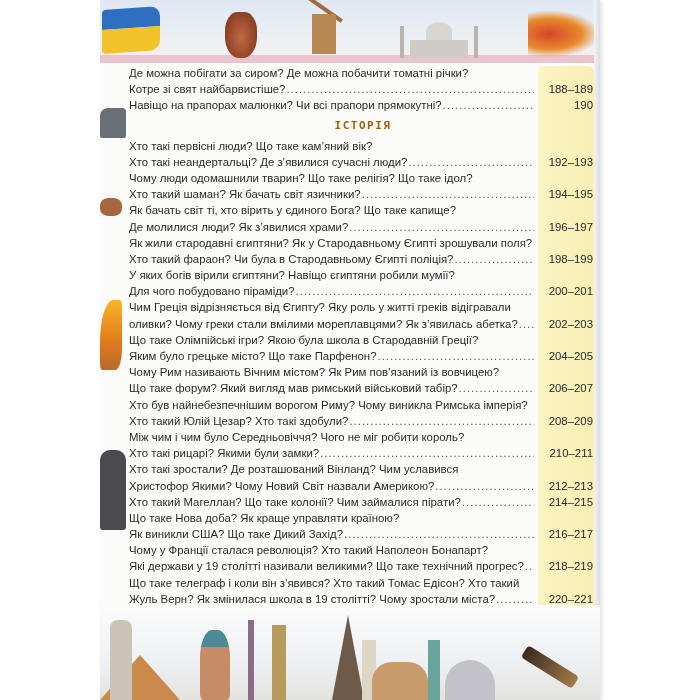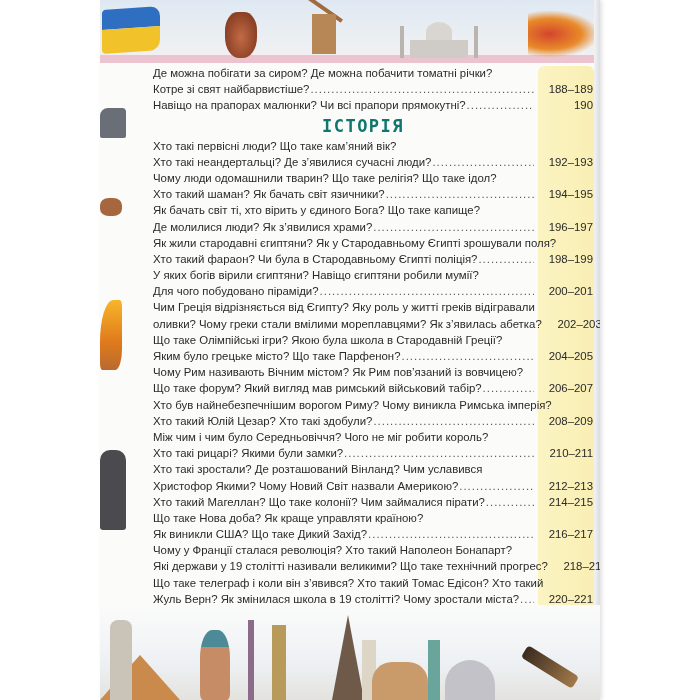--- a/index.html
+++ b/index.html
@@ -10,27 +10,27 @@
   .header { position:absolute; left:0; top:0; width:500px; height:62px;
             background: linear-gradient(#dfe8f2 0%, #edf0f3 70%, #f3eef0 100%); }
   .pink-band { position:absolute; left:0; top:55px; width:500px; height:8px; background:#ecc4cf; }
   .yellow-strip { position:absolute; left:438px; top:66px; width:56px; height:634px;
                   background: linear-gradient(90deg, #fbf3c2, #f9efb4); border-radius:6px 6px 0 0; }
   .right-edge { position:absolute; left:494px; top:0; width:6px; height:700px;
                 background: linear-gradient(90deg,#f3f3f3,#d9dde2); }
   .toc { position:absolute; left:29px; top:65px; width:468px; }
   .row { height:16.2px; line-height:16.2px; font-size:11.4px; color:#2a2a2a; display:flex;
          white-space:nowrap; }
-  .row .txt { flex:0 0 auto;margin-left:24px; }
+  .row .txt { flex:0 0 auto; }
   .row .dots { flex:1 1 auto; overflow:hidden; color:#555; letter-spacing:1px; margin:0 1px; }
   .row .dots::before { content:"...................................................................................................................................................................................................................."; }
   .row .pg { flex:0 0 auto; width:58px; text-align:right; padding-right:4px; }
   .row.cont .pg { visibility:hidden; }
-  .section { height:24px; line-height:24px; text-align:center; font-weight:bold; font-size:17px;
-             letter-spacing:1.5px; color:#0f766e; font-family:"DejaVu Sans Mono", monospace; }
+  .section { height:24px; line-height:24px; text-align:center; font-weight:bold; font-size:11px;
+             letter-spacing:1.5px; color:#a16207; font-family:"DejaVu Sans Mono", monospace; }
   
   .pic { position:absolute; }
   .flag { left:2px; top:8px; width:58px; height:48px; transform:skewY(-4deg); }
   .flag .b { height:20px; background:#2f6fc2; border-radius:4px 10px 0 0; }
   .flag .y { height:24px; background:#f2c22a; border-radius:0 0 10px 4px; }
   .amphora { left:125px; top:12px; width:32px; height:46px; background:radial-gradient(ellipse at 50% 55%, #c26a45 0%, #8c4126 70%); border-radius:40% 40% 45% 45%; }
   .mill { left:212px; top:14px; width:24px; height:40px; background:#b88756; }
   .mill-blades { left:200px; top:6px; width:46px; height:4px; background:#a06b3e; transform:rotate(35deg); transform-origin:center; }
   .taj { left:300px; top:22px; width:78px; height:36px; }
   .taj .dome { position:absolute; left:26px; top:0; width:26px; height:20px; background:#d9d6d2; border-radius:50% 50% 10% 10%; }

